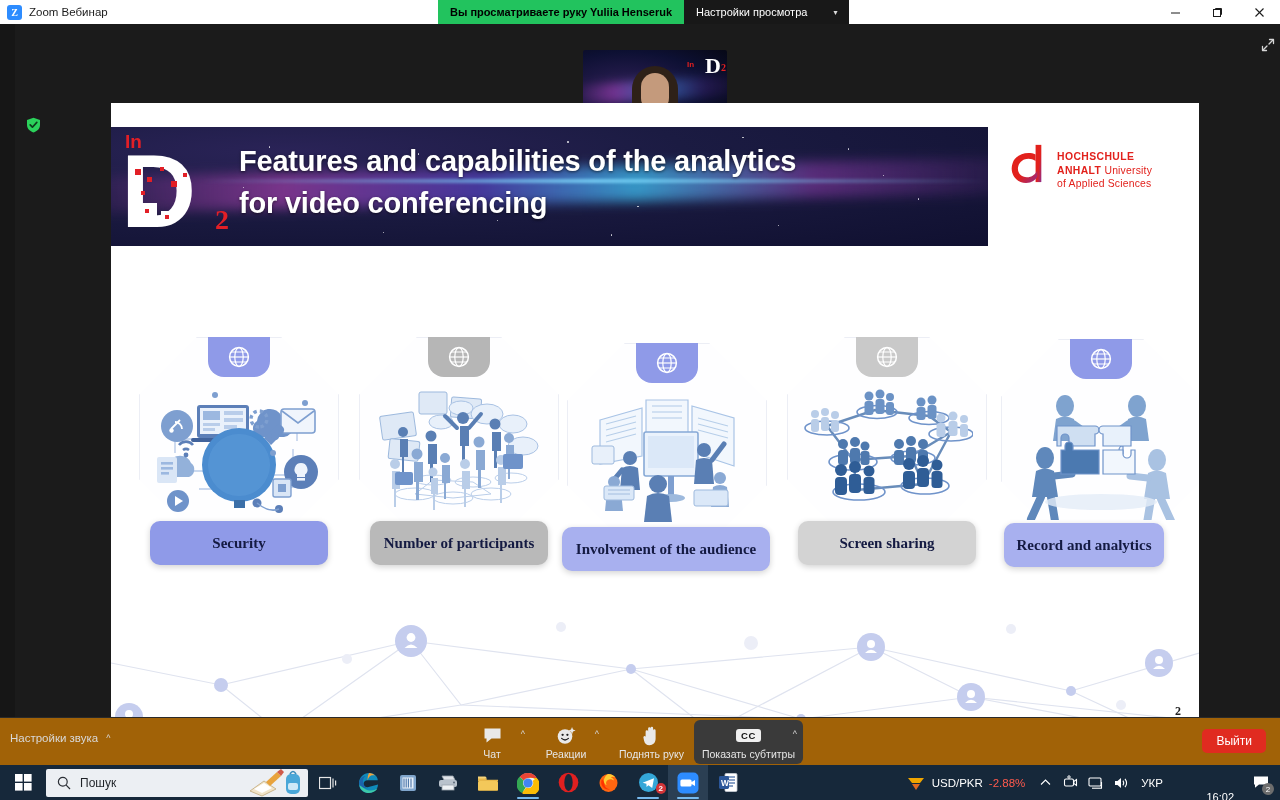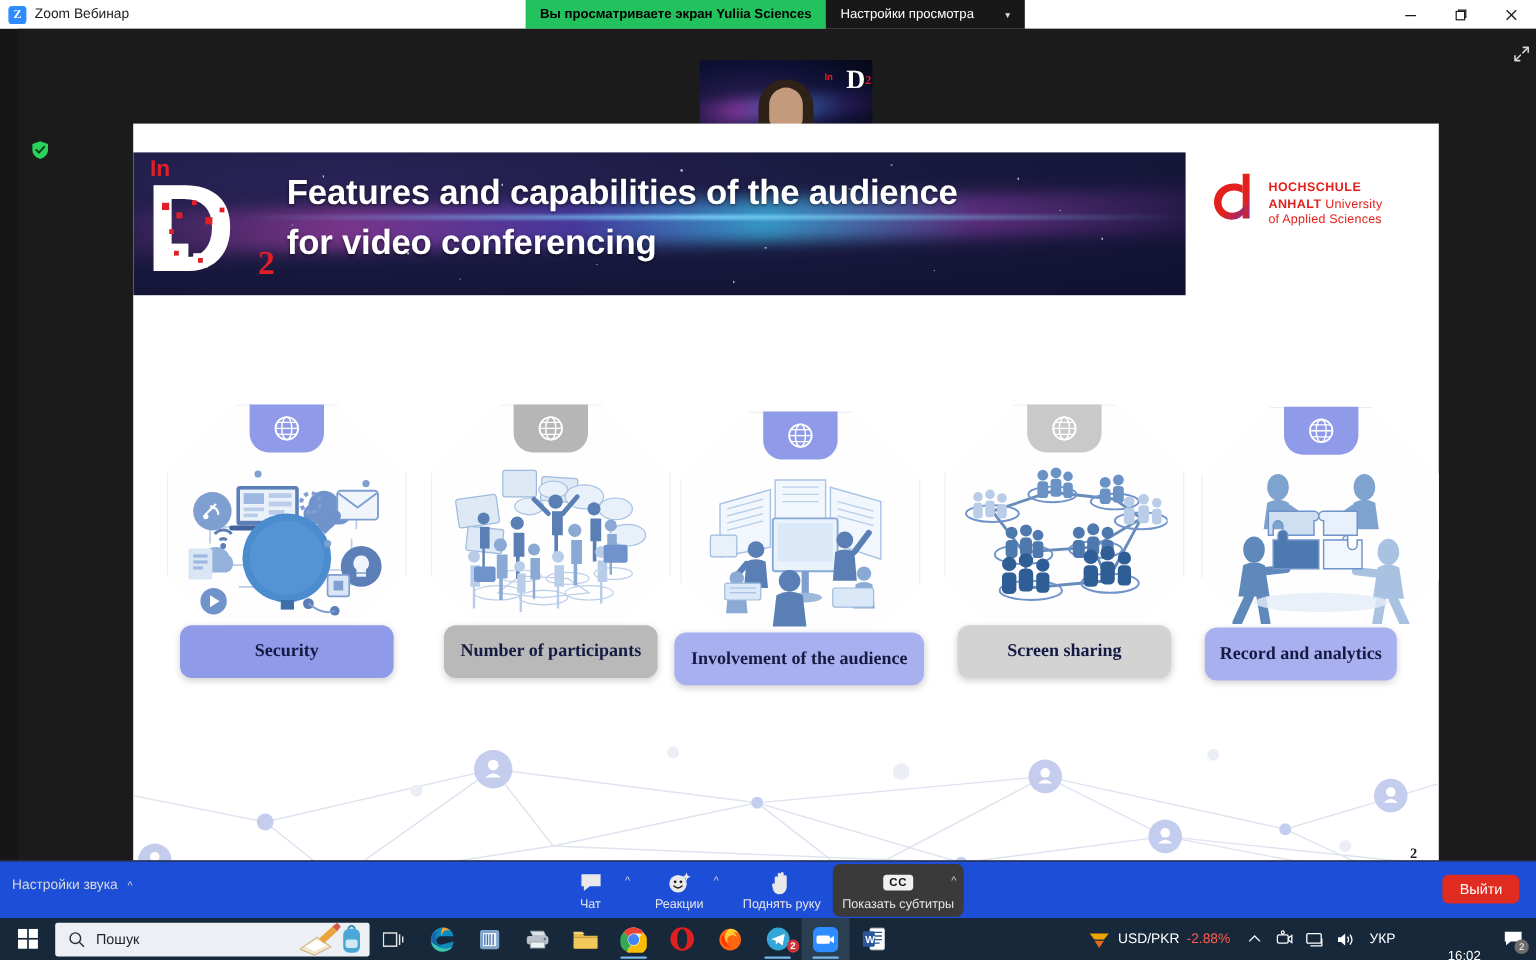--- a/index.html
+++ b/index.html
@@ -183,21 +183,21 @@
   
   .netdeco { position: absolute; left: 0; bottom: 0; width: 1088px; height: 140px; }
   .page-num {
     position: absolute; right: 18px; bottom: 22px; font-size: 12px; font-weight: bold; color: #222;
     font-family: "Liberation Serif", serif;
   }
 
   
   .zoombar {
     position: absolute; left: 0; top: 717px; width: 1280px; height: 48px;
-    background: #1d4ed8; border-top: 1px solid #2a2a2a;
+    background: #a16207; border-top: 1px solid #2a2a2a;
   }
   .audio-settings {
     position: absolute; left: 10px; top: 14px; color: #d9d9d9; font-size: 11.5px;
     display: flex; align-items: center; gap: 8px;
   }
   .zb-center {
     position: absolute; left: 50%; transform: translateX(-50%); top: 0; height: 48px;
     display: flex; align-items: center; gap: 2px;
   }
   .zb-item {
@@ -260,21 +260,21 @@
 </style>
 </head>
 <body>
 
 <div id="root">
 
   <div class="titlebar">
     <div class="tb-logo">Z</div>
     <div class="tb-title">Zoom Вебинар</div>
     <div class="tb-center">
-      <div class="tb-share">Вы просматриваете экран Yuliia Sciences</div>
+      <div class="tb-share">Вы просматриваете руку Yuliia Henseruk</div>
       <div class="tb-viewopts">
         <span>Настройки просмотра</span>
         <span class="caret">▾</span>
       </div>
     </div>
     <div class="tb-winbtns">
       <div class="tb-winbtn">
         <svg width="11" height="11" viewBox="0 0 11 11">
             <line x1="1" y1="6" x2="10" y2="6" stroke="#1b1b1b" stroke-width="1"></line>
           </svg>
@@ -362,21 +362,21 @@
             <span class="pix" style="left:54px;top:52px;width:6px;height:6px"></span>
             <span class="pix" style="left:24px;top:62px;width:4px;height:4px"></span>
             <span class="pix" style="left:66px;top:44px;width:4px;height:4px"></span>
             <span class="pixw" style="left:22px;top:74px;width:18px;height:20px"></span>
             <span class="pixw" style="left:44px;top:82px;width:12px;height:12px"></span>
             <span class="pix" style="left:28px;top:80px;width:4px;height:4px"></span>
             <span class="pix" style="left:48px;top:86px;width:4px;height:4px"></span>
           </div>
 
           <div class="banner-title">
-            <div>Features and capabilities of the audience</div>
+            <div>Features and capabilities of the analytics</div>
             <div>for video conferencing</div>
           </div>
         </div>
 
         <div class="uni-logo">
           <svg class="uni-a" viewBox="0 0 44 46">
             <defs>
               <linearGradient id="agrad" x1="0" y1="0" x2="1" y2="1">
                 <stop offset="0%" stop-color="#e2211c"></stop>
                   <stop offset="55%" stop-color="#e2211c"></stop>

